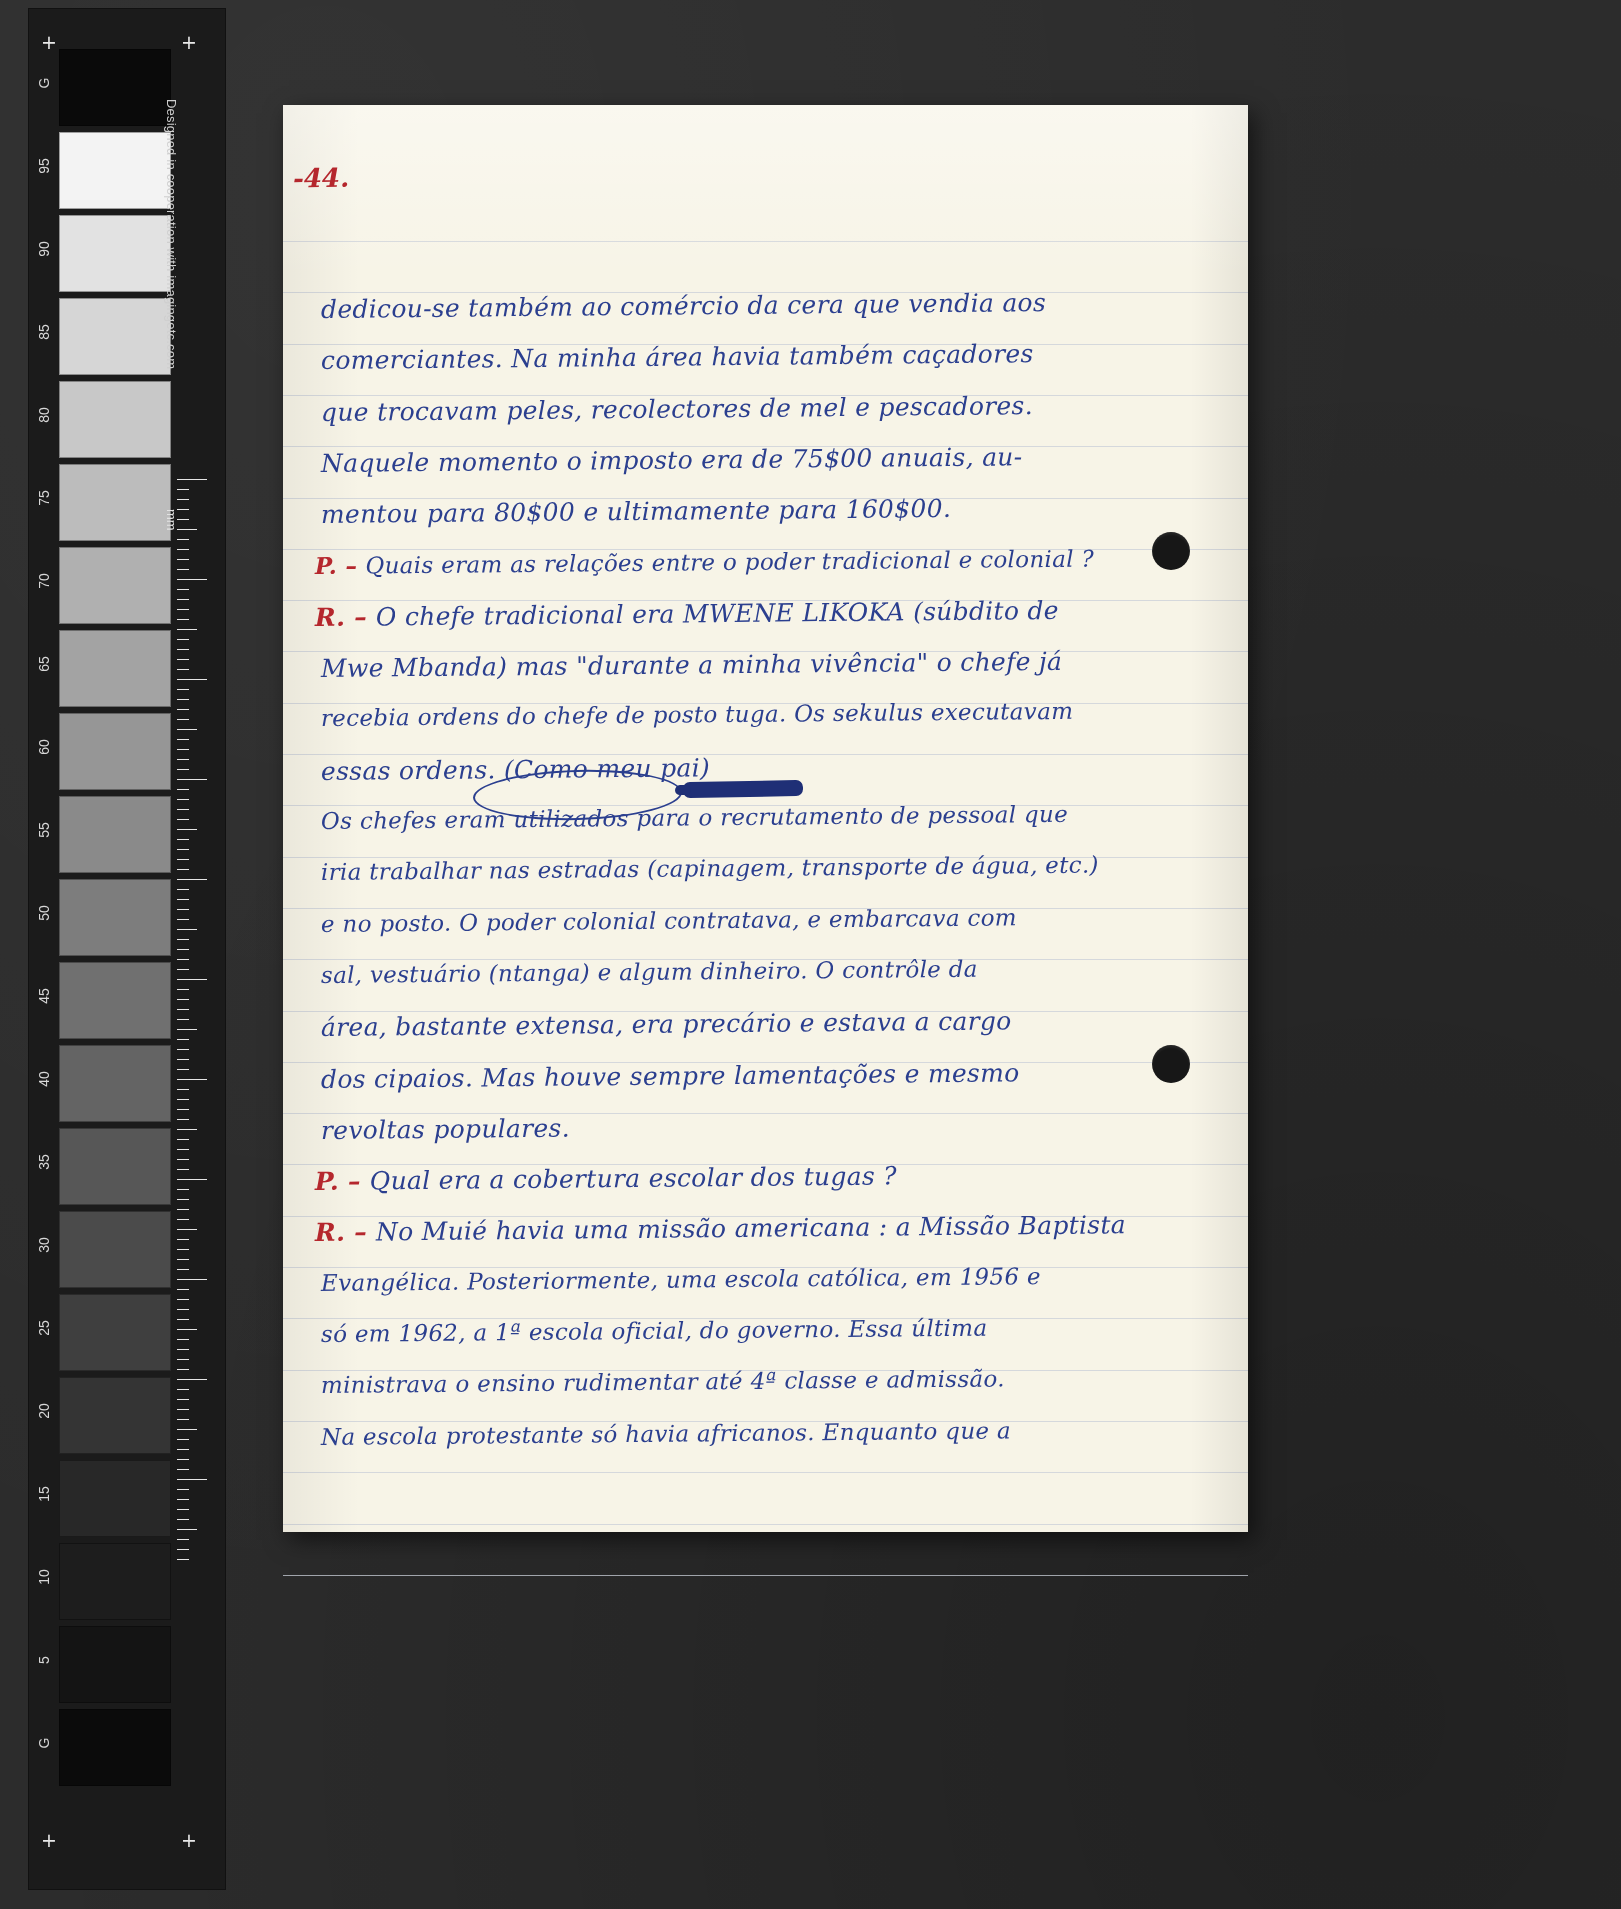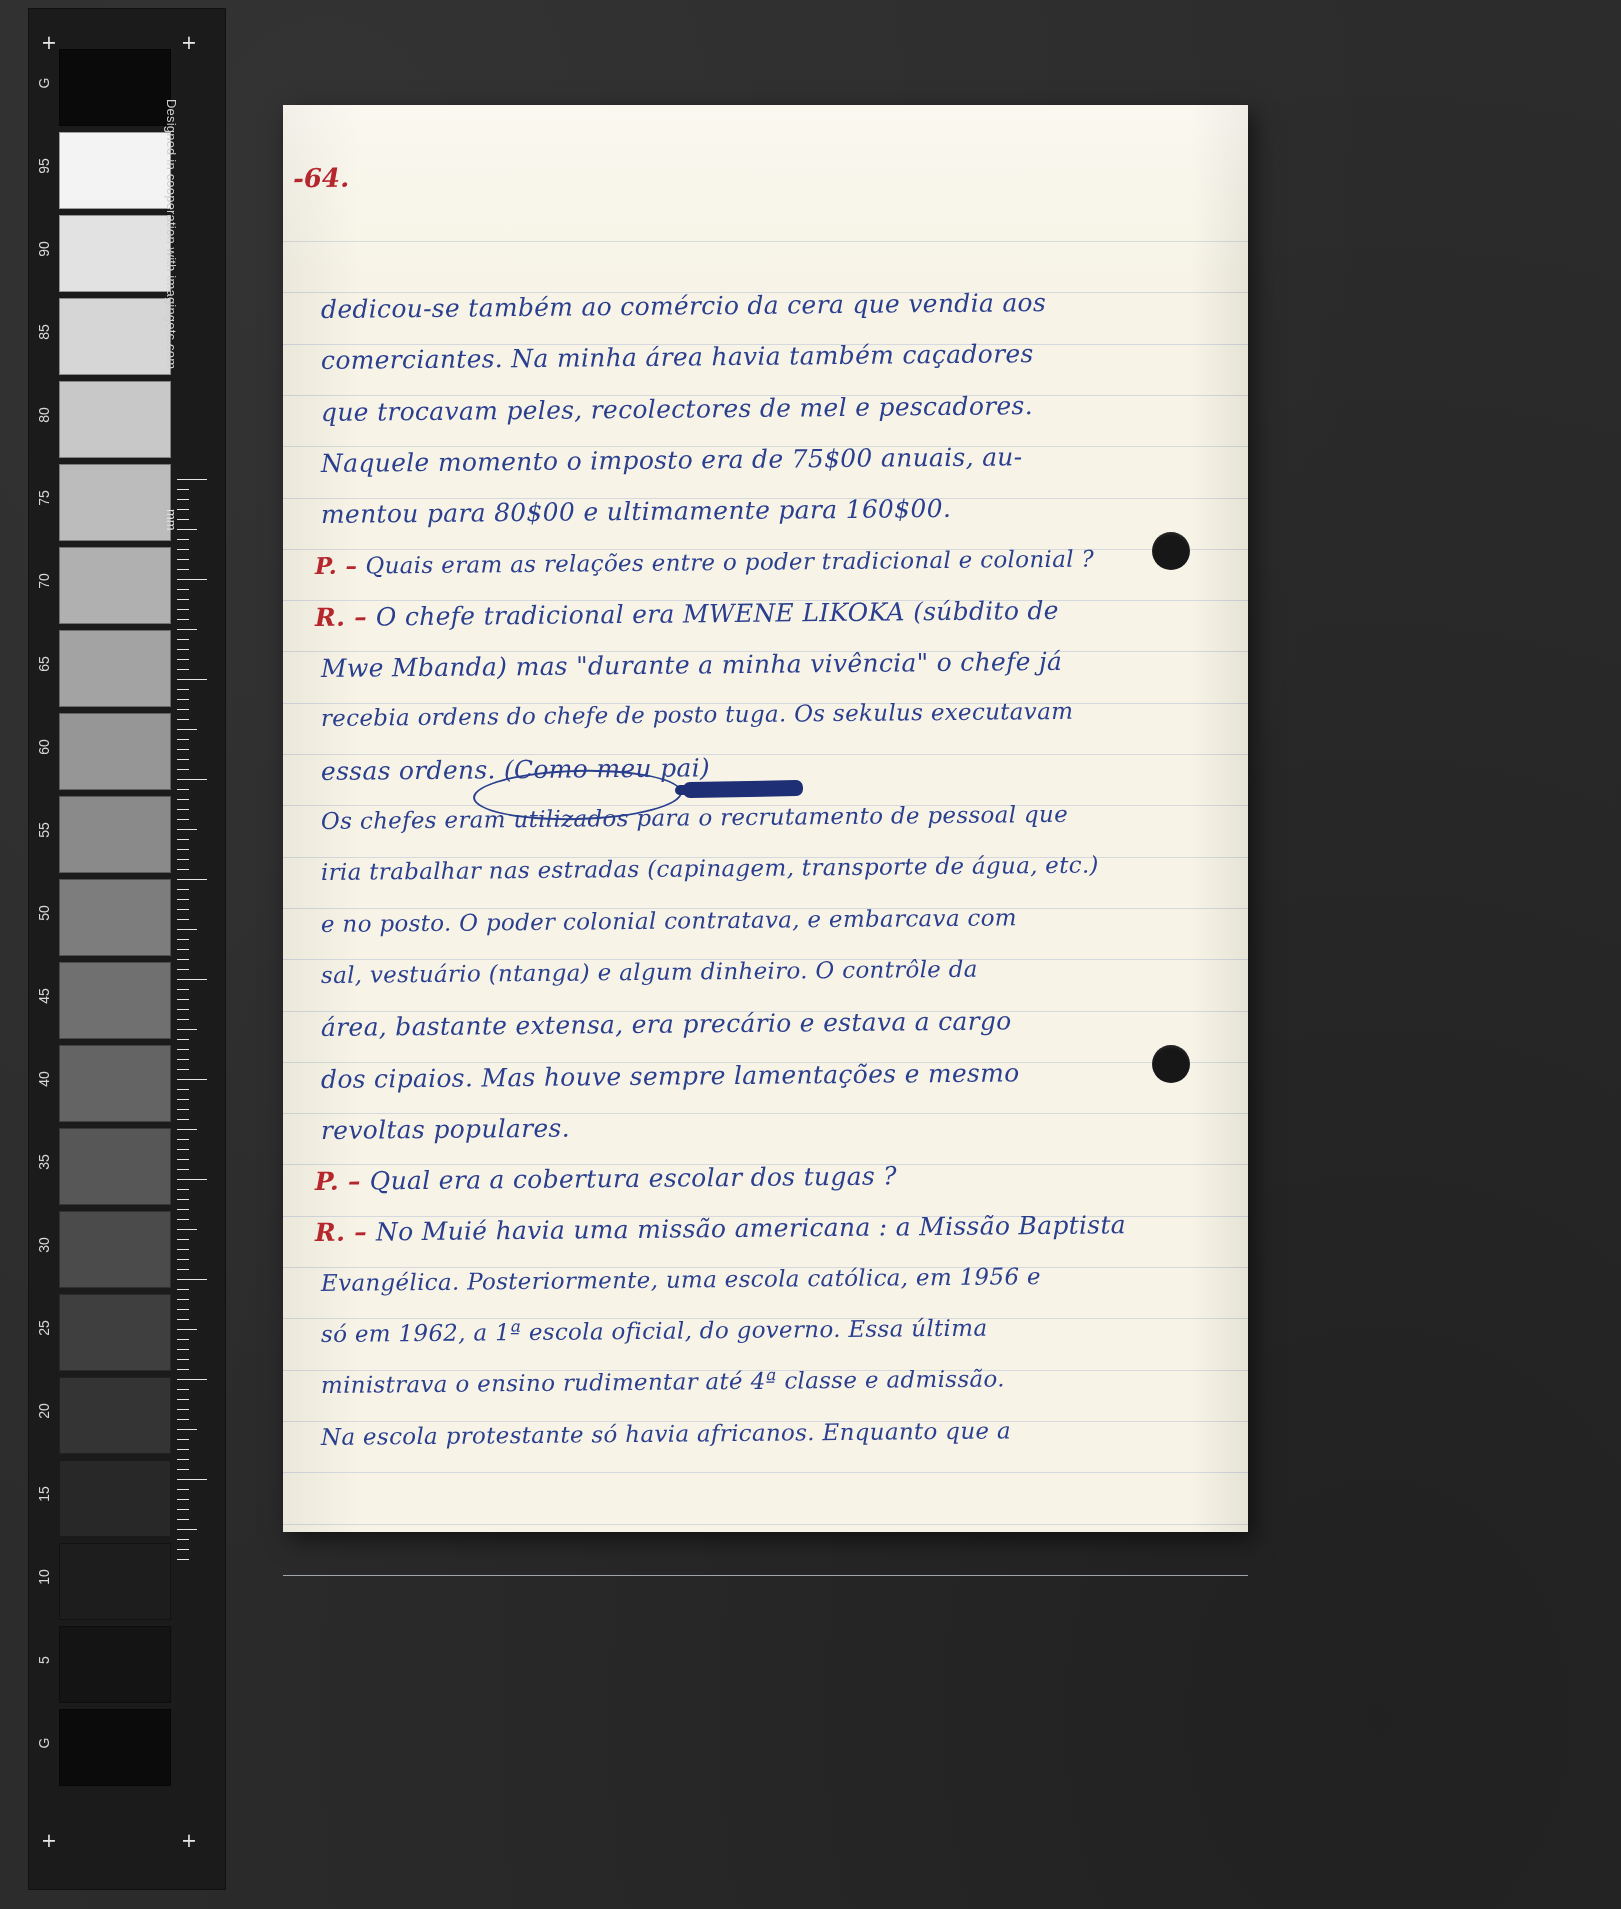--- a/index.html
+++ b/index.html
@@ -477,21 +477,21 @@
       <div class="rule-line" style="top: 1179.9px;"></div>
       <div class="rule-line" style="top: 1231.2px;"></div>
       <div class="rule-line" style="top: 1282.5px;"></div>
       <div class="rule-line" style="top: 1333.8px;"></div>
     </div>
   <div id="page-paper-texture"></div>
 
   <div class="punch-hole" id="punch-hole-top"></div>
   <div class="punch-hole" id="punch-hole-bottom"></div>
 
-  <div id="page-number">-64.</div>
+  <div id="page-number">-44.</div>
 
   <div id="handwriting">
       <div class="hw-line" style="top: 150px; left: 14px;"><span>dedicou-se também ao comércio da cera que vendia aos</span></div>
       <div class="hw-line" style="top: 201.3px; left: 14px;"><span>comerciantes. Na minha área havia também caçadores</span></div>
       <div class="hw-line" style="top: 252.6px; left: 14px;"><span>que trocavam peles, recolectores de mel e pescadores.</span></div>
       <div class="hw-line" style="top: 303.9px; left: 14px;"><span>Naquele momento o imposto era de 75$00 anuais, au-</span></div>
       <div class="hw-line" style="top: 355.2px; left: 14px;"><span>mentou para 80$00 e ultimamente para 160$00.</span></div>
       <div class="hw-line small" style="top: 406.5px; left: 8px;"><span class="hw-red">P. – </span><span>Quais eram as relações entre o poder tradicional e colonial ?</span></div>
       <div class="hw-line" style="top: 457.8px; left: 8px;"><span class="hw-red">R. – </span><span>O chefe tradicional era MWENE LIKOKA (súbdito de</span></div>
       <div class="hw-line" style="top: 509.1px; left: 14px;"><span>Mwe Mbanda) mas "durante a minha vivência" o chefe já</span></div>

